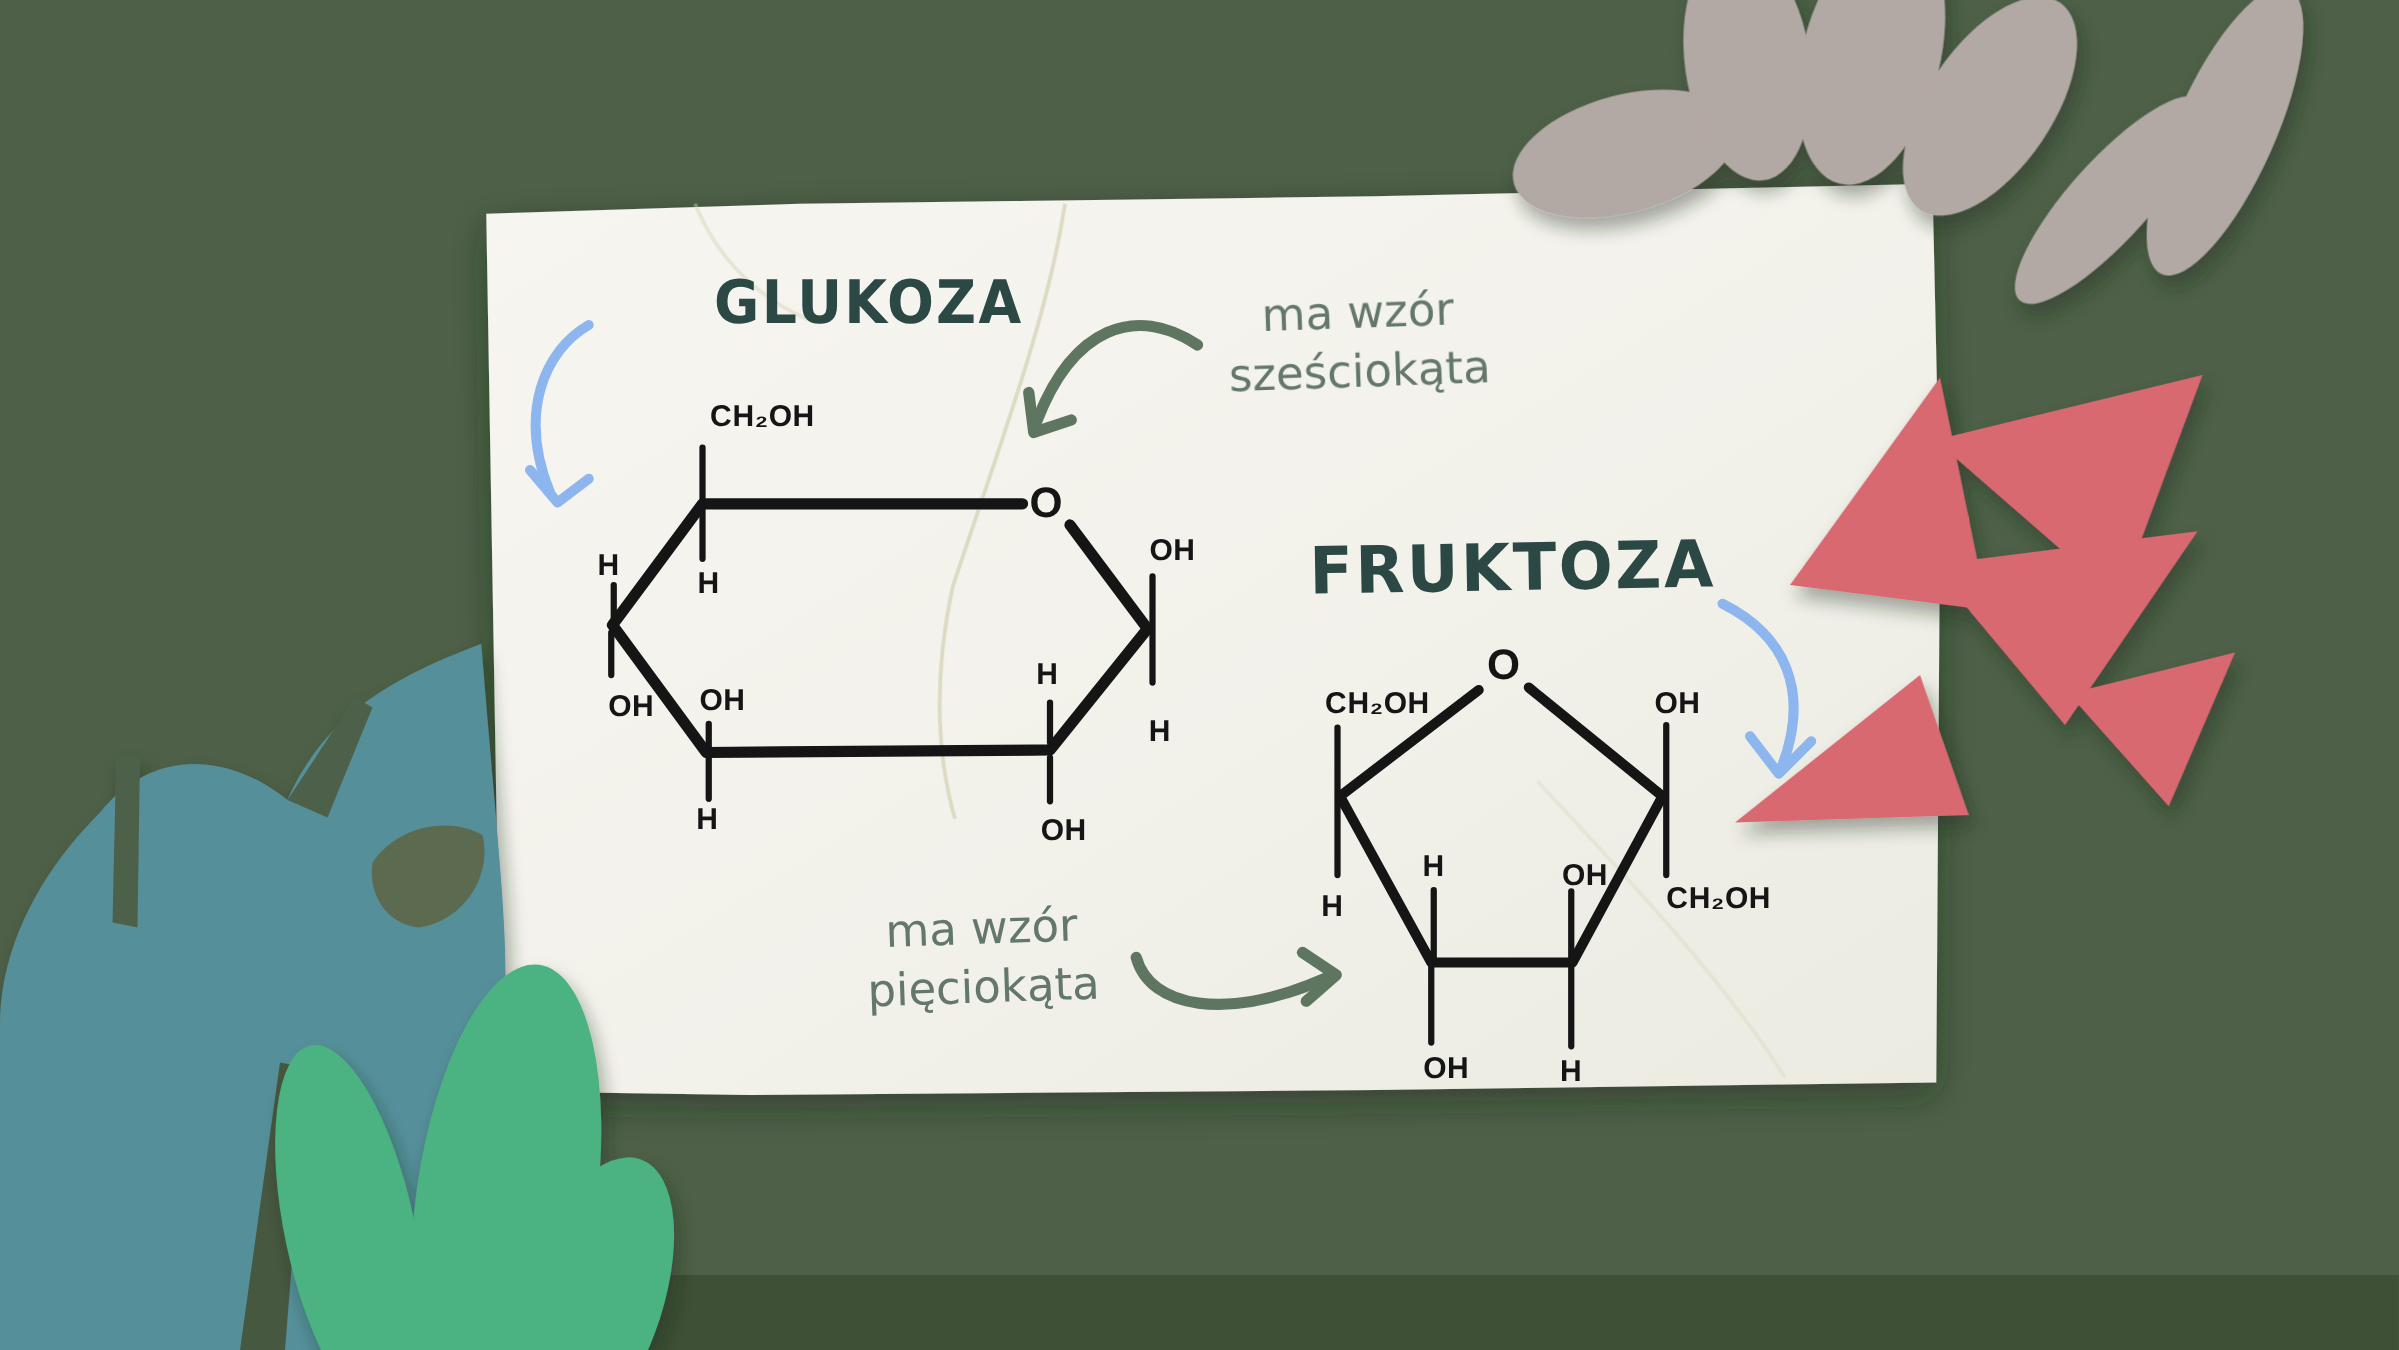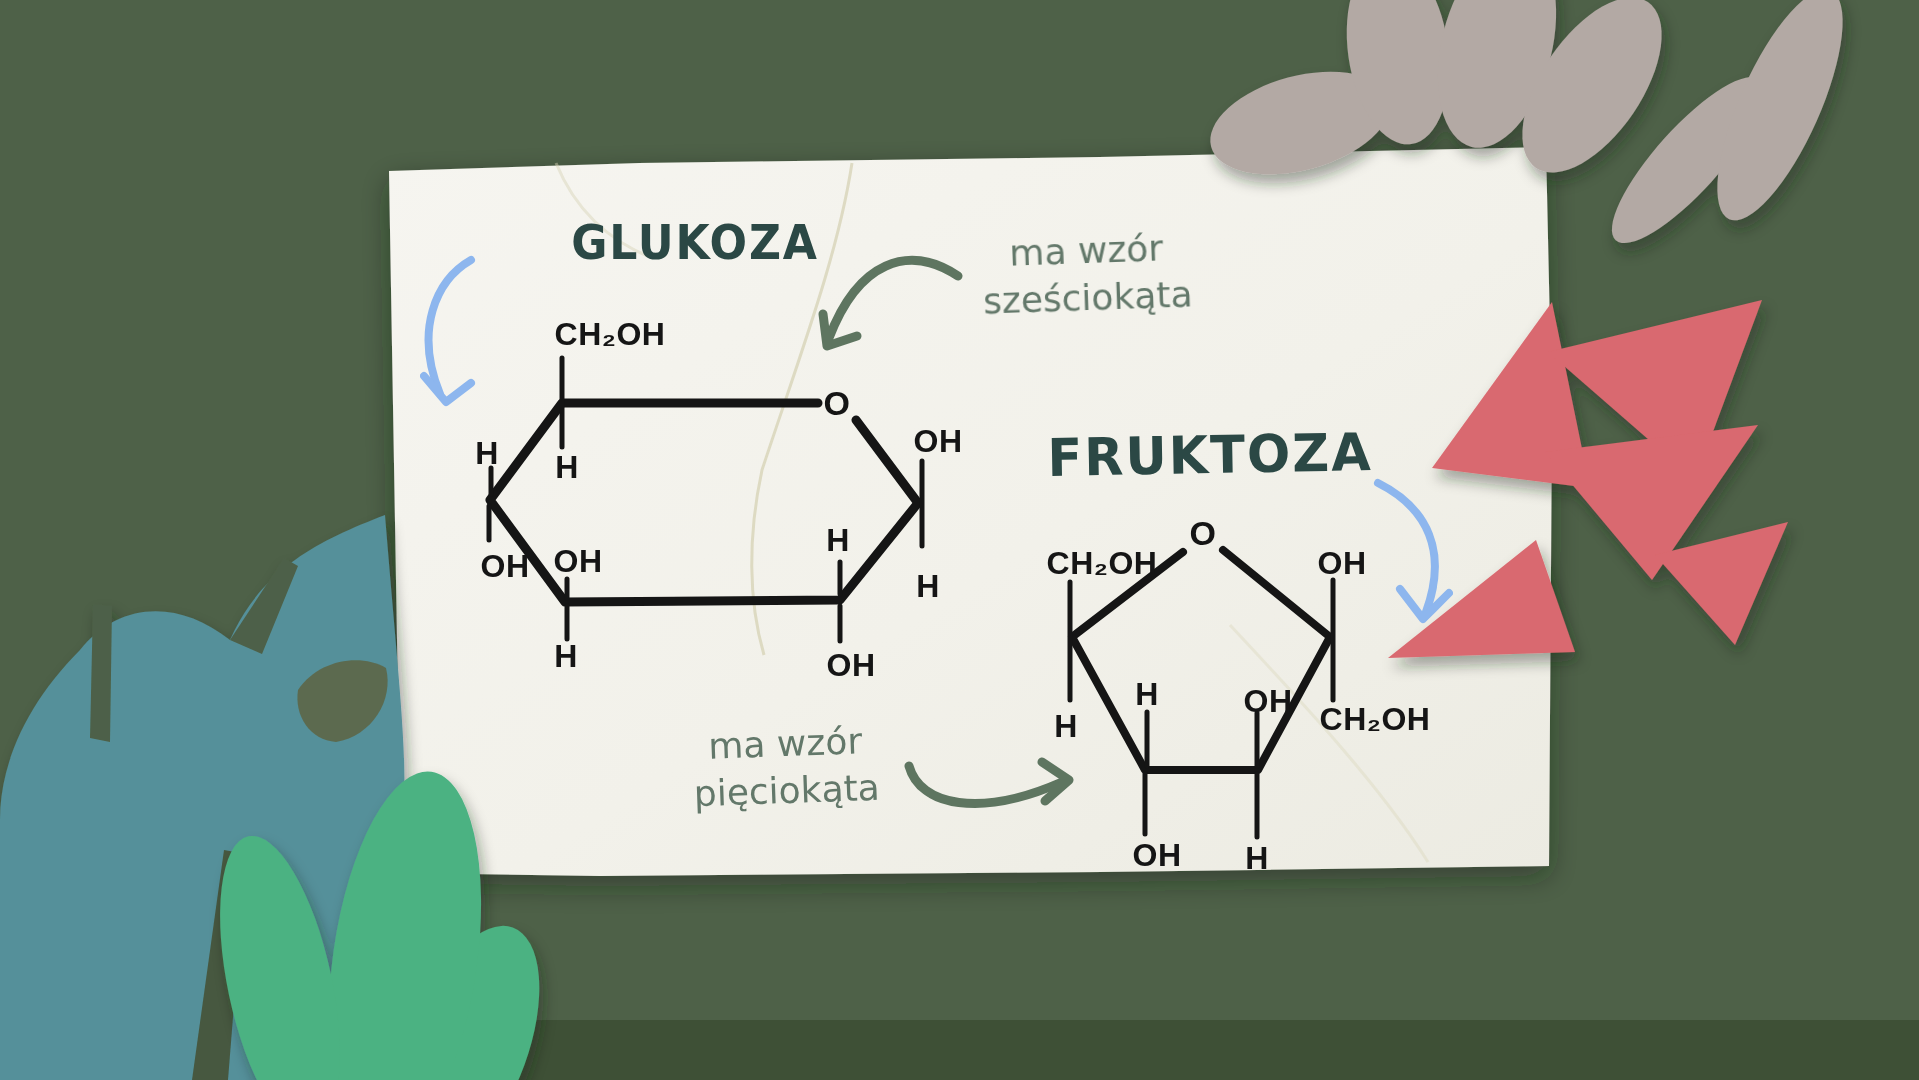--- a/index.html
+++ b/index.html
@@ -1,19 +1,19 @@
 <!DOCTYPE html>
 <html><head>
 <meta charset="utf-8">
 <style>
   html,body{margin:0;padding:0;width:1919px;height:1080px;overflow:hidden;background:#4e6148;}
   #stage{position:relative;width:1919px;height:1080px;font-family:"Liberation Sans",sans-serif;}
   #art{position:absolute;left:0;top:0;}
   .chem{position:absolute;transform:translate(-50%,-50%);font-family:"Liberation Sans",sans-serif;
-        font-weight:bold;font-size:32px;color:#151515;white-space:nowrap;letter-spacing:.5px;}
+        font-weight:bold;font-size:24px;color:#151515;white-space:nowrap;letter-spacing:.5px;}
   .chem.ring{font-size:34px;}
   .title{position:absolute;transform:translate(-50%,-50%) scaleX(.92);font-family:"DejaVu Sans",sans-serif;
          font-weight:bold;color:#2b4845;white-space:nowrap;letter-spacing:2px;}
   #glukoza-title{font-size:48px;}
   #fruktoza-title{font-size:52px;transform:translate(-50%,-50%) scaleX(.98) rotate(-1deg);}
   .note{position:absolute;transform:translate(-50%,-50%) rotate(-2deg);text-align:center;
         font-family:"DejaVu Sans",sans-serif;color:#63786a;font-size:36px;line-height:47px;white-space:nowrap;}
 </style>
 </head>
 <body>

